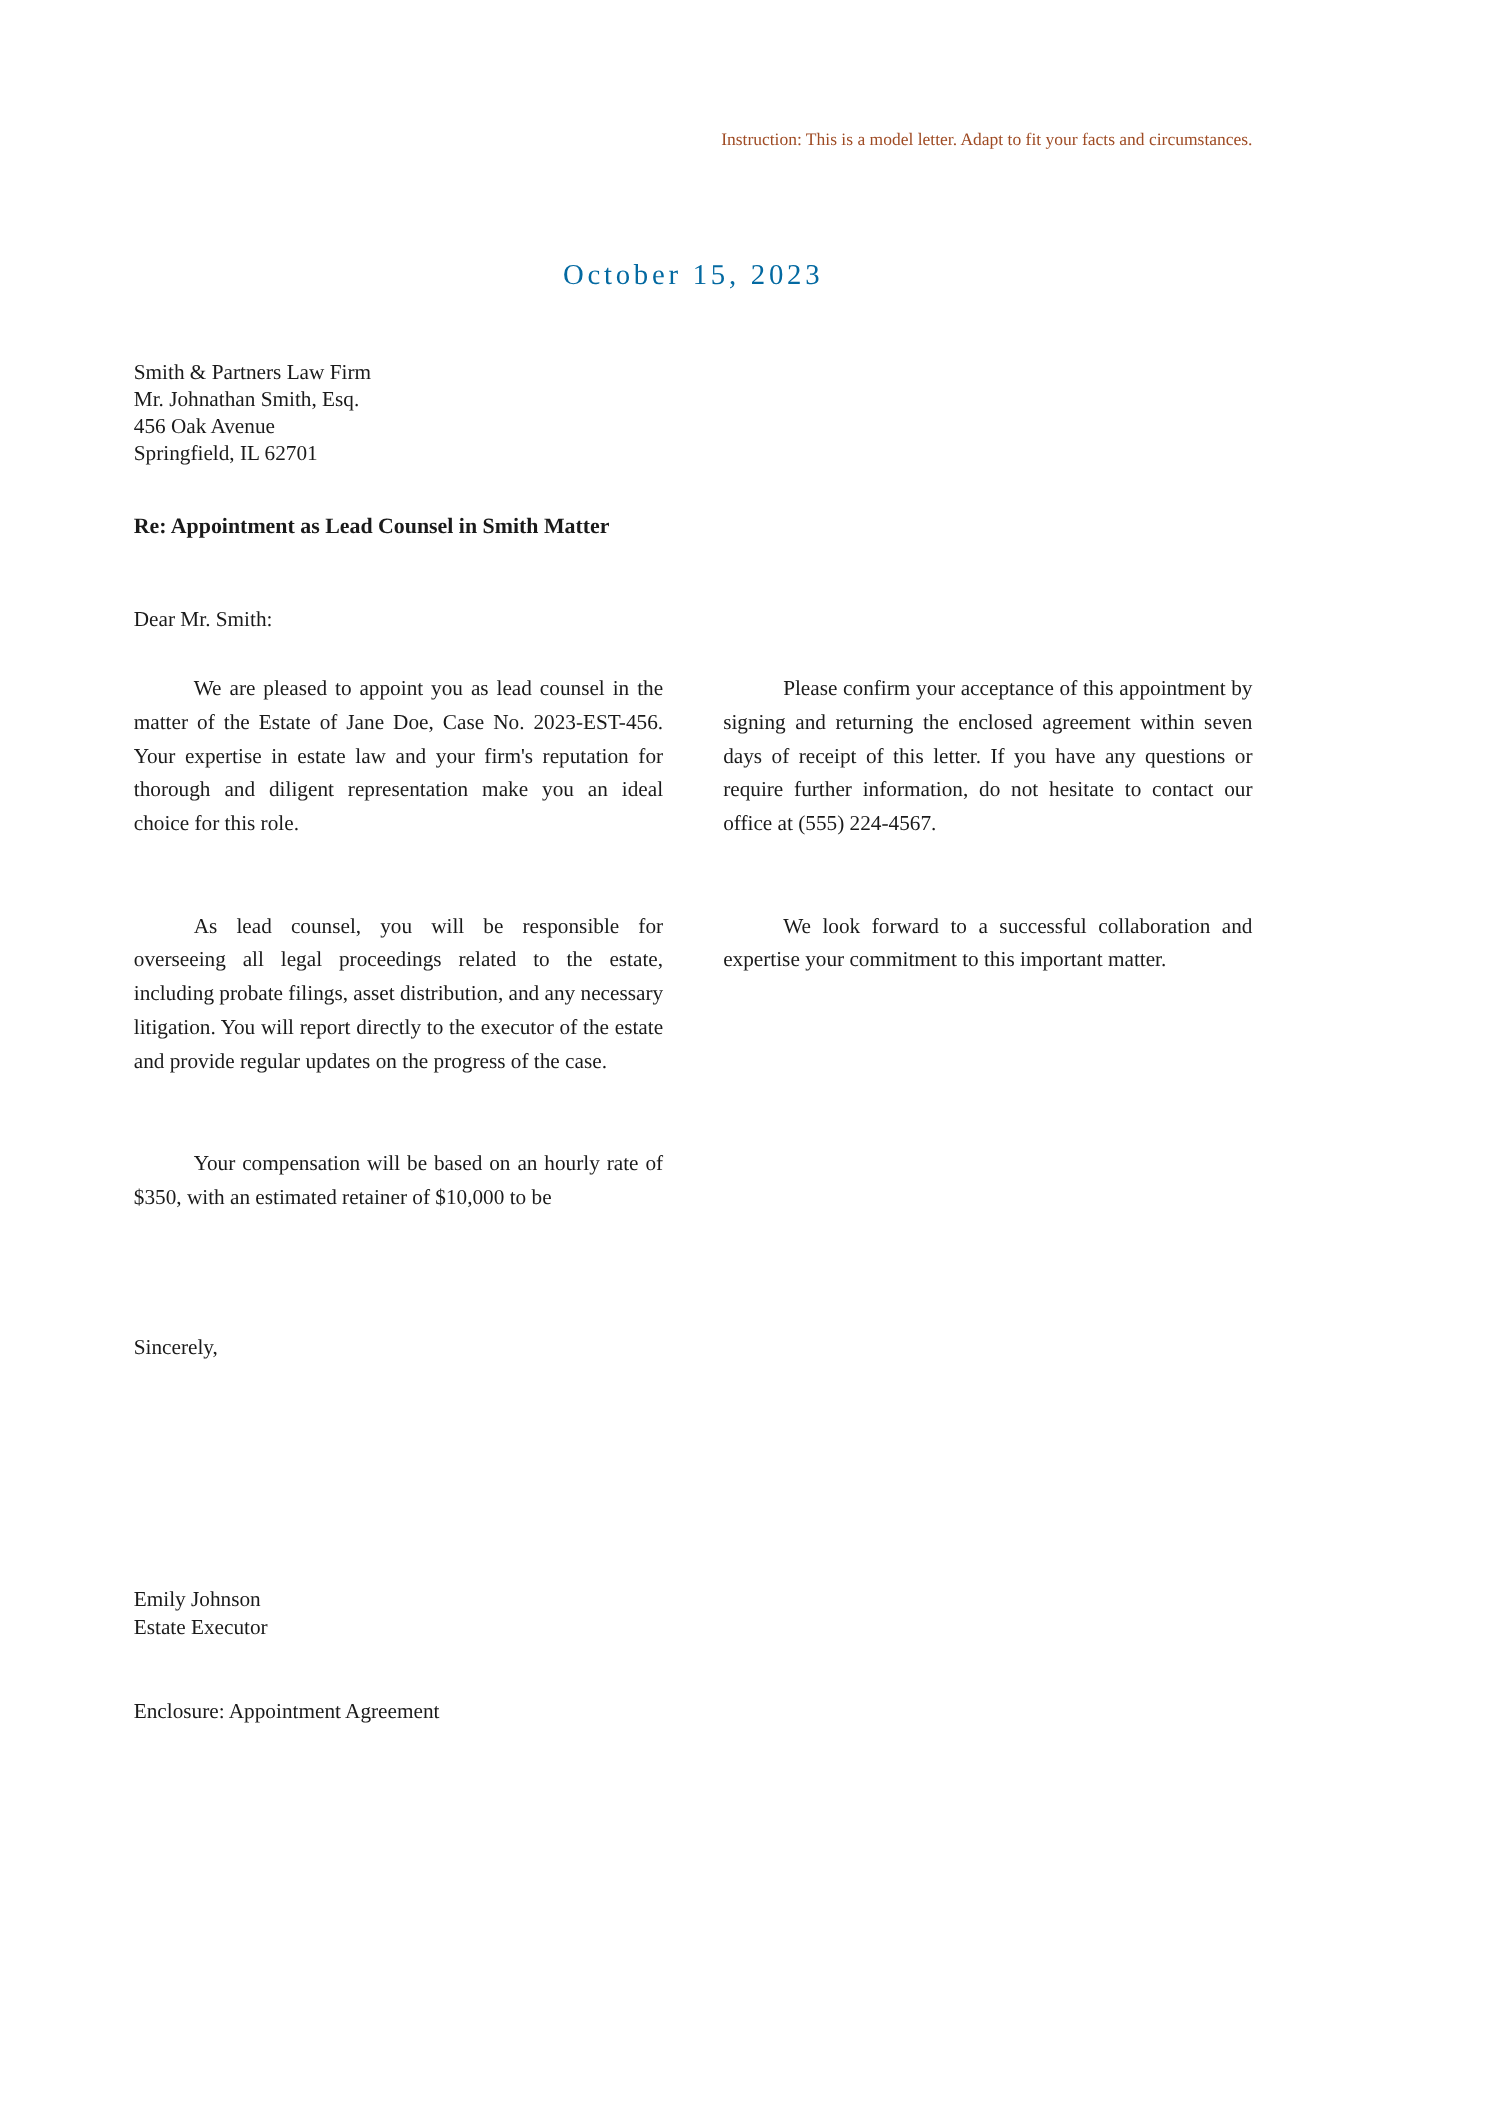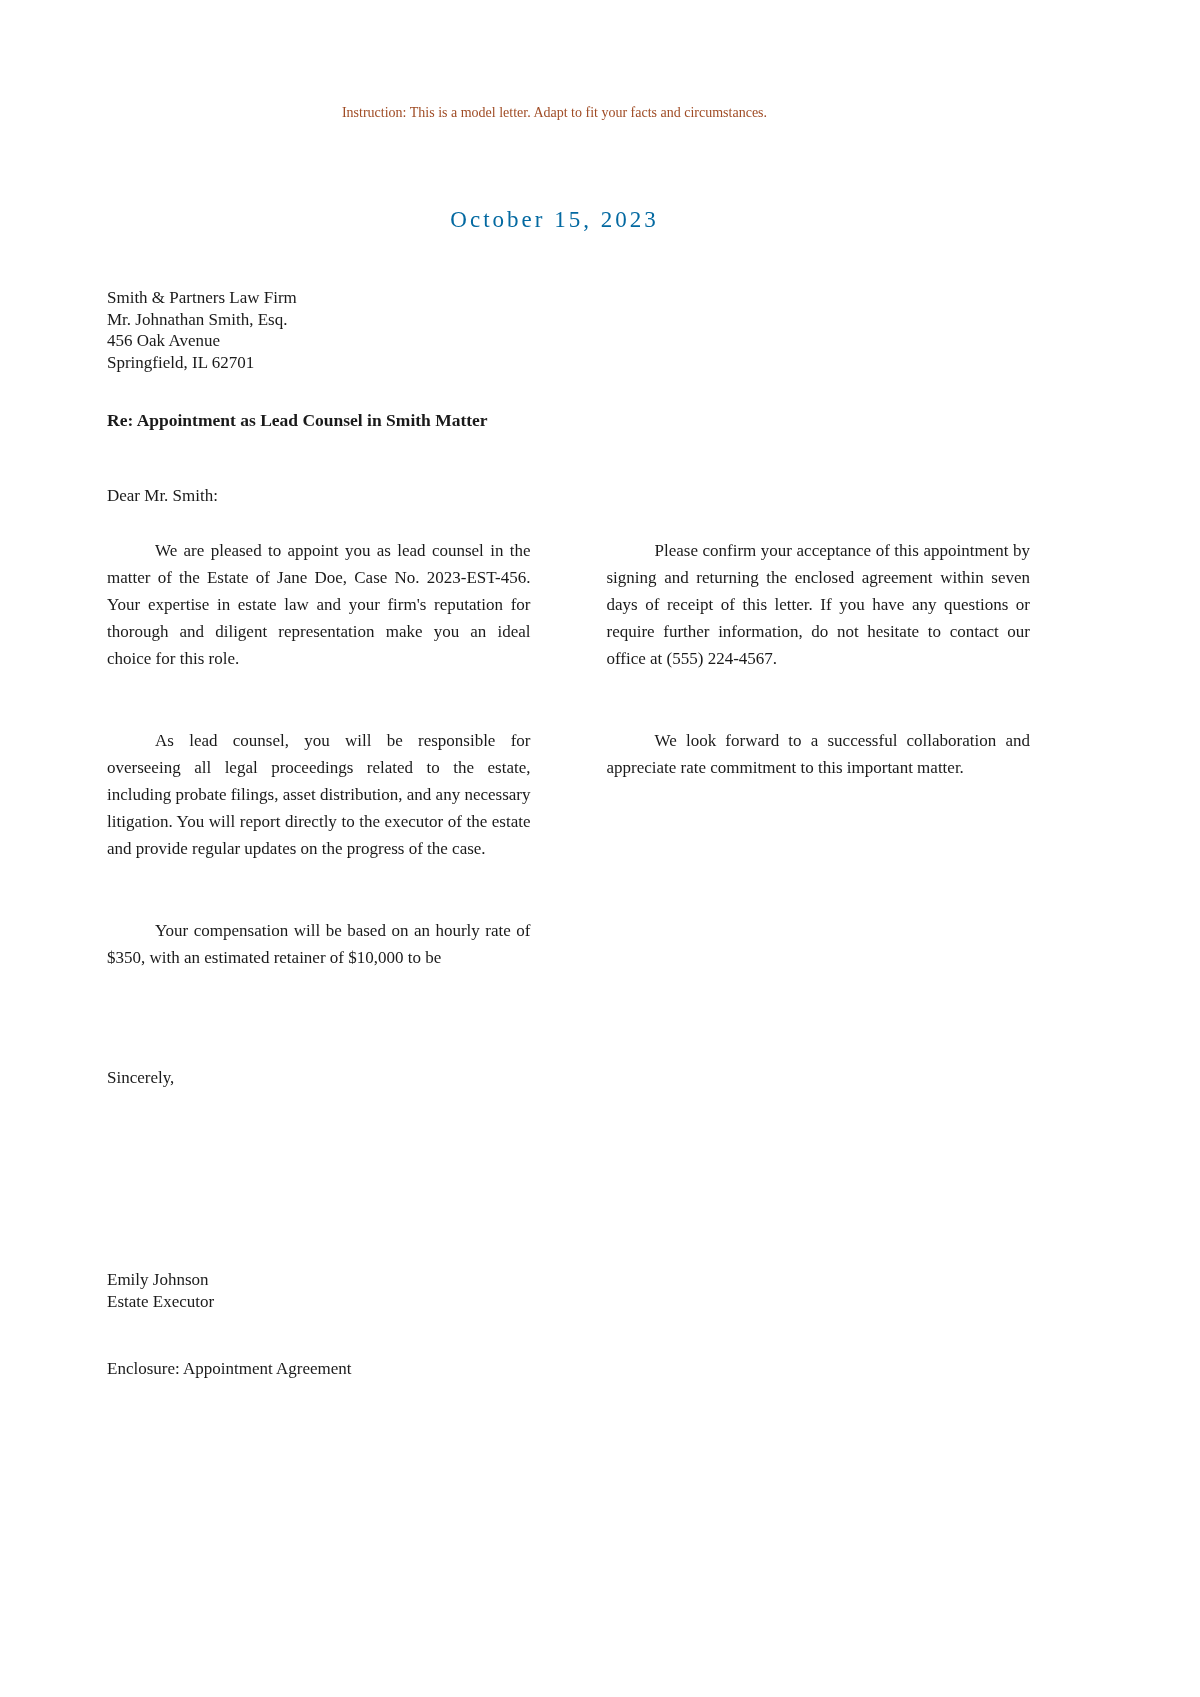--- a/index.html
+++ b/index.html
@@ -12,21 +12,21 @@
     overflow: hidden;
   }
   .page {
     width: 1200px;
     height: 1697px;
     padding: 0 198px 0 107px;
     background: #ffffff;
   }
   .instruction {
     margin-top: 104px;
-    text-align: center;
+    text-align: right;
     font-size: 14px;
     line-height: 17px;
     color: #9f4b24;
   }
   .letter-date {
     margin-top: 84px;
     text-align: center;
     font-size: 23px;
     line-height: 30px;
     letter-spacing: 3px;
@@ -44,21 +44,22 @@
     font-weight: bold;
   }
   .salutation {
     margin-top: 54px;
     font-size: 17px;
     line-height: 22px;
   }
   .columns {
     margin-top: 30px;
     display: flex;
-    gap: 76px;
+    gap: 44px;
+    justify-content: space-between;
   }
   .col {
     width: 423.5px;
     flex: 0 0 423.5px;
     font-size: 17px;
     line-height: 27px;
     text-align: justify;
   }
   .para { text-indent: 48px; }
   .para.no-indent { text-indent: 0; }
@@ -104,21 +105,21 @@
   <div class="salutation">Dear Mr. Smith:</div>
 
   <div class="columns">
     <div class="col">
       <div class="para">We are pleased to appoint you as lead counsel in the matter of the Estate of Jane Doe, Case No. 2023-EST-456. Your expertise in estate law and your firm's reputation for thorough and diligent representation make you an ideal choice for this role.</div>
       <div class="para">As lead counsel, you will be responsible for overseeing all legal proceedings related to the estate, including probate filings, asset distribution, and any necessary litigation. You will report directly to the executor of the estate and provide regular updates on the progress of the case.</div>
       <div class="para">Your compensation will be based on an hourly rate of $350, with an estimated retainer of $10,000 to be</div>
     </div>
     <div class="col">
       <div class="para">Please confirm your acceptance of this appointment by signing and returning the enclosed agreement within seven days of receipt of this letter. If you have any questions or require further information, do not hesitate to contact our office at (555) 224-4567.</div>
-      <div class="para">We look forward to a successful collaboration and appreciate rate commitment to this important matter.</div>
+      <div class="para">We look forward to a successful collaboration and expertise your commitment to this important matter.</div>
     </div>
   </div>
 
   <div class="valediction">Sincerely,</div>
 
   <div class="signer-name">Emily Johnson</div>
 
   <div class="signer-title">Estate Executor</div>
 
   <div class="enclosure">Enclosure: Appointment Agreement</div>

